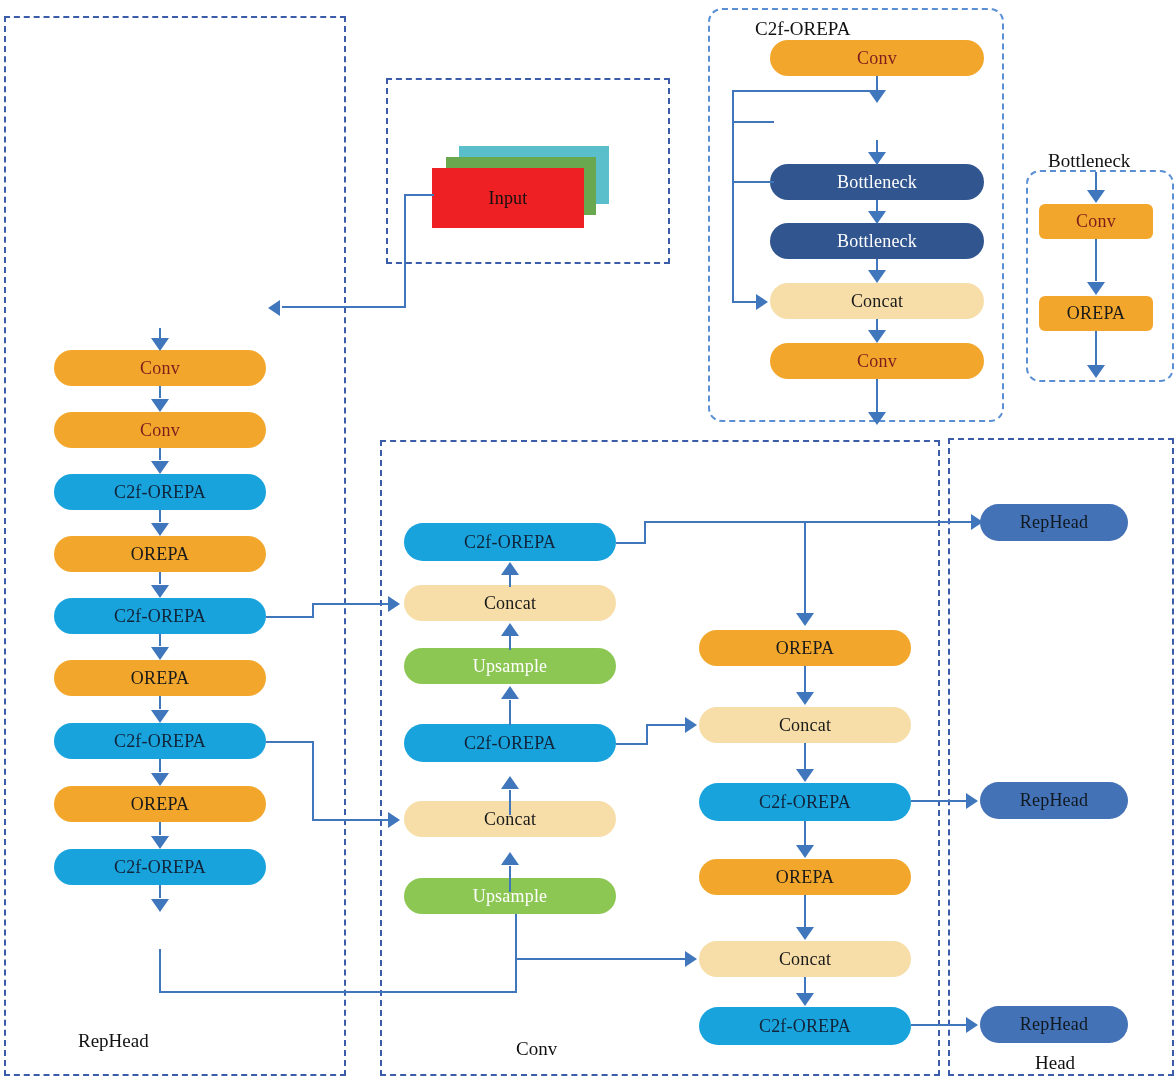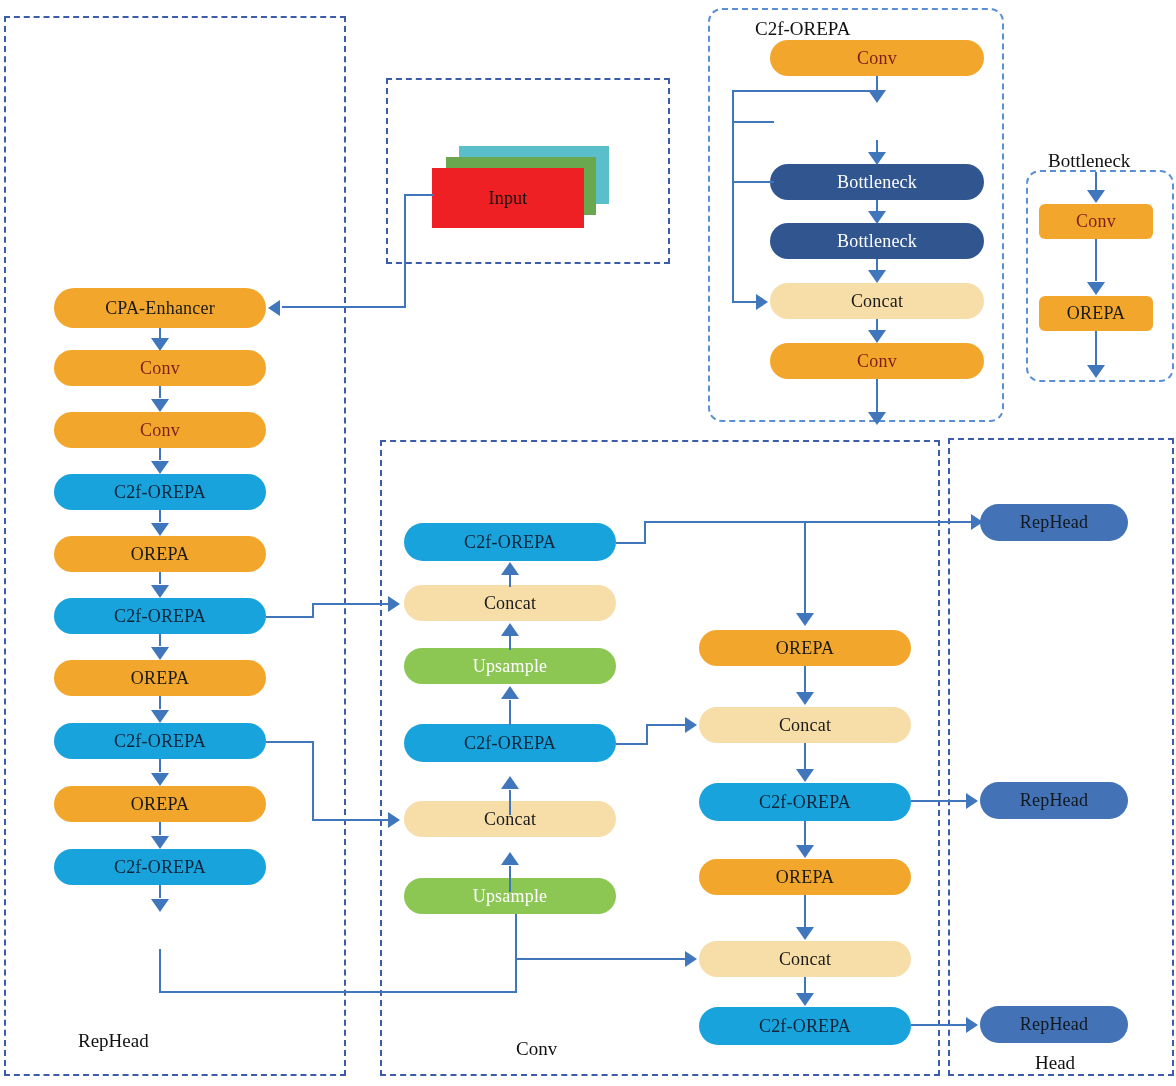--- a/index.html
+++ b/index.html
@@ -56,21 +56,20 @@
 
   <div class="group" style="left:948px;top:438px;width:226px;height:638px;"></div>
   <div class="group-label" style="left:1035px;top:1052px;">Head</div>
 
   <div class="group soft" style="left:708px;top:8px;width:296px;height:414px;"></div>
   <div class="group-label" style="left:755px;top:18px;font-size:19px;">C2f-OREPA</div>
 
   <div class="group soft" style="left:1026px;top:170px;width:148px;height:212px;"></div>
   <div class="group-label" style="left:1048px;top:150px;font-size:19px;">Bottleneck</div>
 
-  <div class="blk c-orange" style="left:54px;top:288px;width:212px;height:40px;">CPA-Enhancer</div>
   <div class="blk c-orange-w" style="left:54px;top:350px;width:212px;height:36px;">Conv</div>
   <div class="blk c-orange-w" style="left:54px;top:412px;width:212px;height:36px;">Conv</div>
   <div class="blk c-blue" style="left:54px;top:474px;width:212px;height:36px;">C2f-OREPA</div>
   <div class="blk c-orange" style="left:54px;top:536px;width:212px;height:36px;">OREPA</div>
   <div class="blk c-blue" style="left:54px;top:598px;width:212px;height:36px;">C2f-OREPA</div>
   <div class="blk c-orange" style="left:54px;top:660px;width:212px;height:36px;">OREPA</div>
   <div class="blk c-blue" style="left:54px;top:723px;width:212px;height:36px;">C2f-OREPA</div>
   <div class="blk c-orange" style="left:54px;top:786px;width:212px;height:36px;">OREPA</div>
   <div class="blk c-blue" style="left:54px;top:849px;width:212px;height:36px;">C2f-OREPA</div>
 

